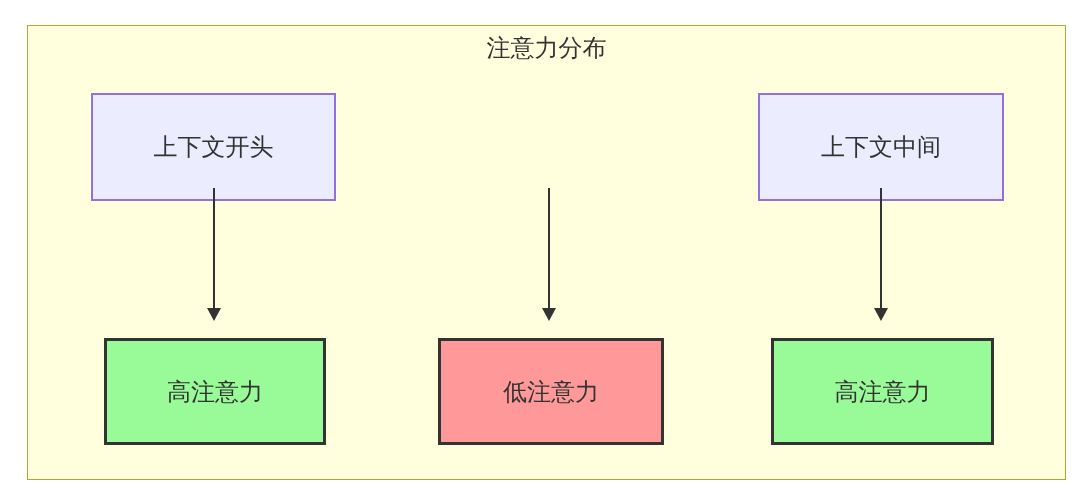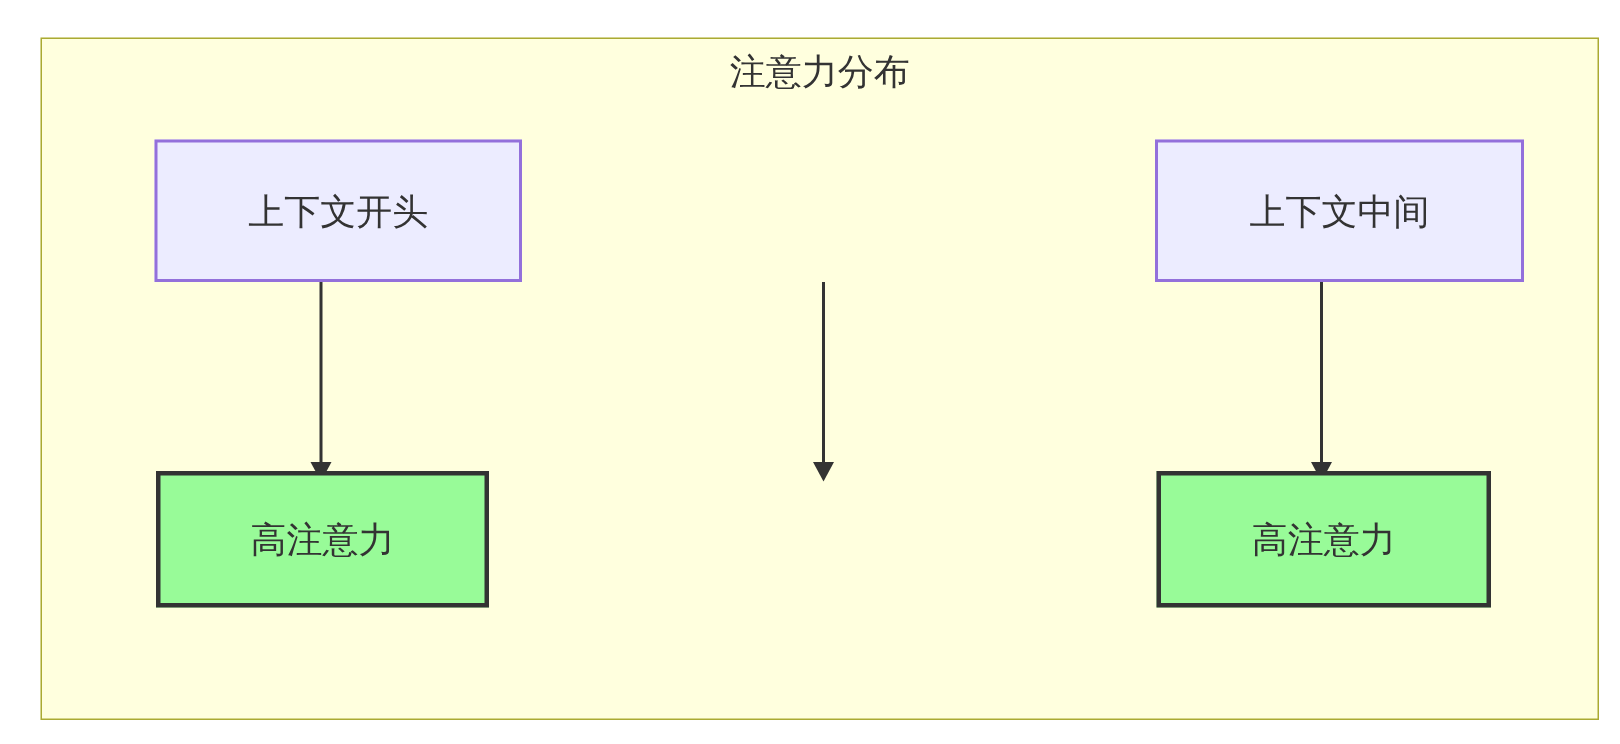--- a/index.html
+++ b/index.html
@@ -41,27 +41,26 @@
     justify-content: center;
     box-sizing: border-box;
     font-size: 24px;
     color: var(--text-color, #333333);
     text-align: center;
   }
   .node-context {
     background: var(--context-fill, #ececff);
     border: 2px solid var(--context-border, #9370db);
     top: 67px;
-    height: 95px;
-    margin-left: 12px;
+    height: 108px;
   }
   .node-result {
     border: 3px solid var(--result-border, #333333);
-    top: 288px;
-    height: 91px;
+    top: 312px;
+    height: 107px;
     font-family: Liberation Serif, serif;
   }
   .node-result[data-level="high"] { background: var(--high-fill, #98fb98); }
   .node-result[data-level="low"]  { background: var(--low-fill, #ff9999); }
 
   .arrow {
     position: absolute;
     top: 162px;
     height: 133px;
     width: 14px;
@@ -98,20 +97,23 @@
       <div class="arrow-head"></div>
     </div>
     <div class="node node-result" style="left:76px; width:222px;" data-level="high">
       <span>高注意力</span>
     </div>
 
     <div class="arrow" style="left:514px;">
       <div class="arrow-line"></div>
       <div class="arrow-head"></div>
     </div>
+    <div class="node node-result" style="left:410px; width:226px;" data-level="low">
+      <span>低注意力</span>
+    </div>
 
     <div class="node node-context" style="left:730px; width:246px;">
       <span>上下文中间</span>
     </div>
     <div class="arrow" style="left:846px;">
       <div class="arrow-line"></div>
       <div class="arrow-head"></div>
     </div>
     <div class="node node-result" style="left:743px; width:223px;" data-level="high">
       <span>高注意力</span>

